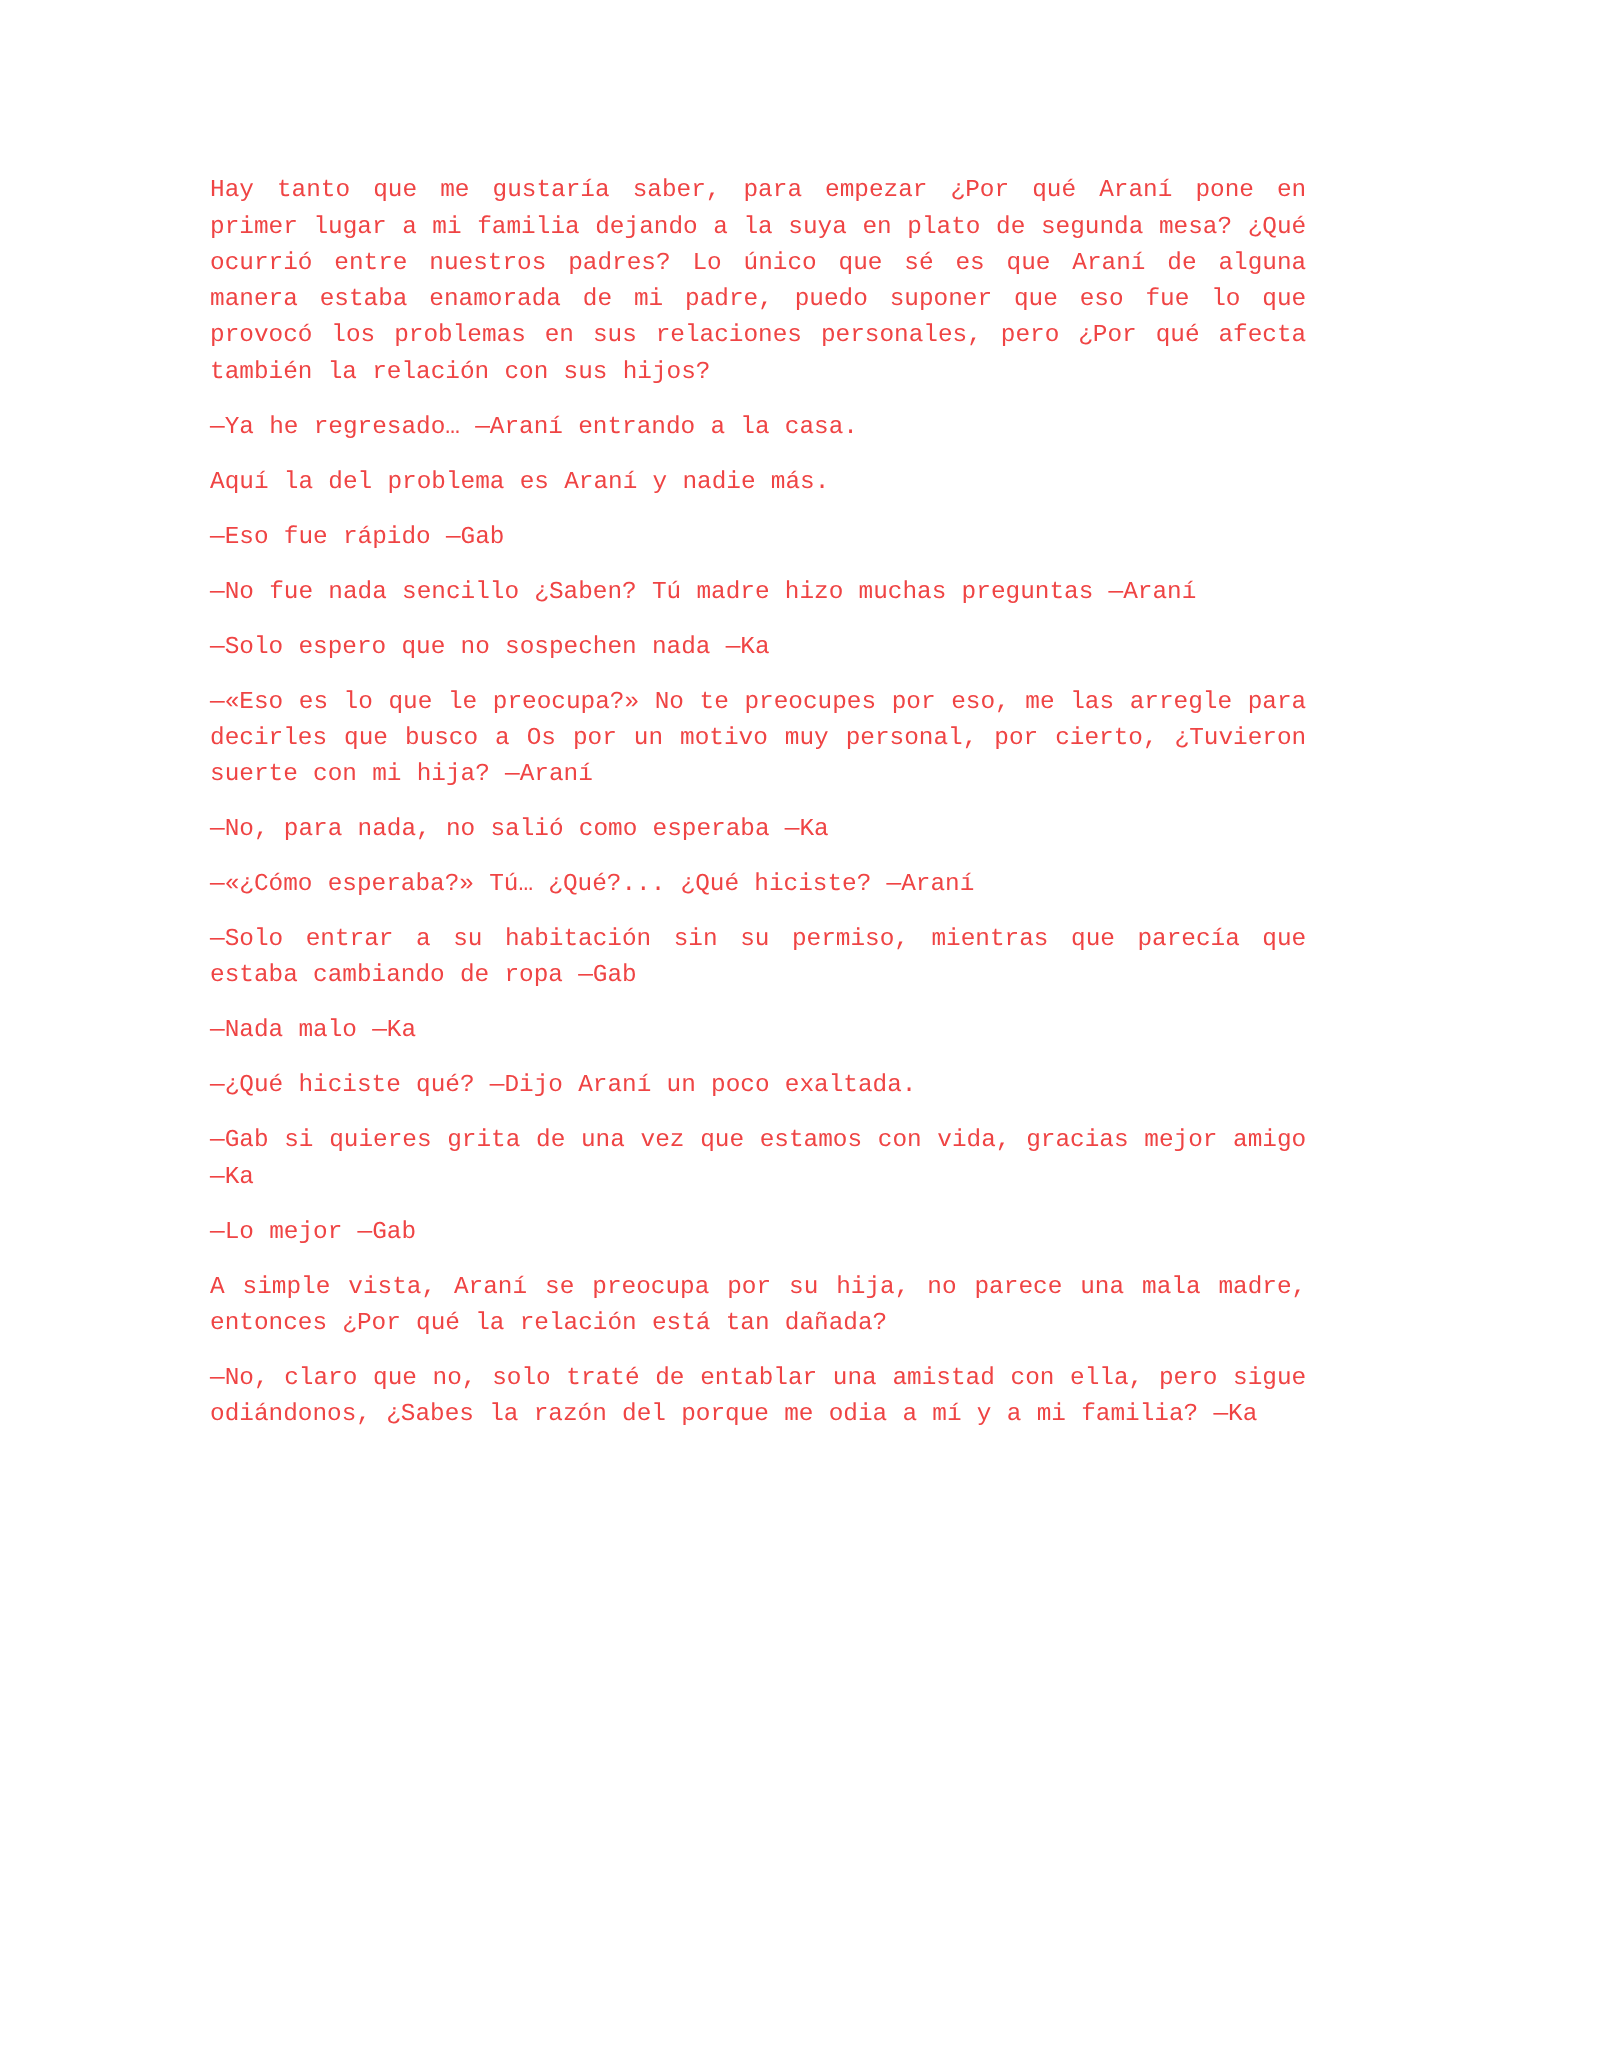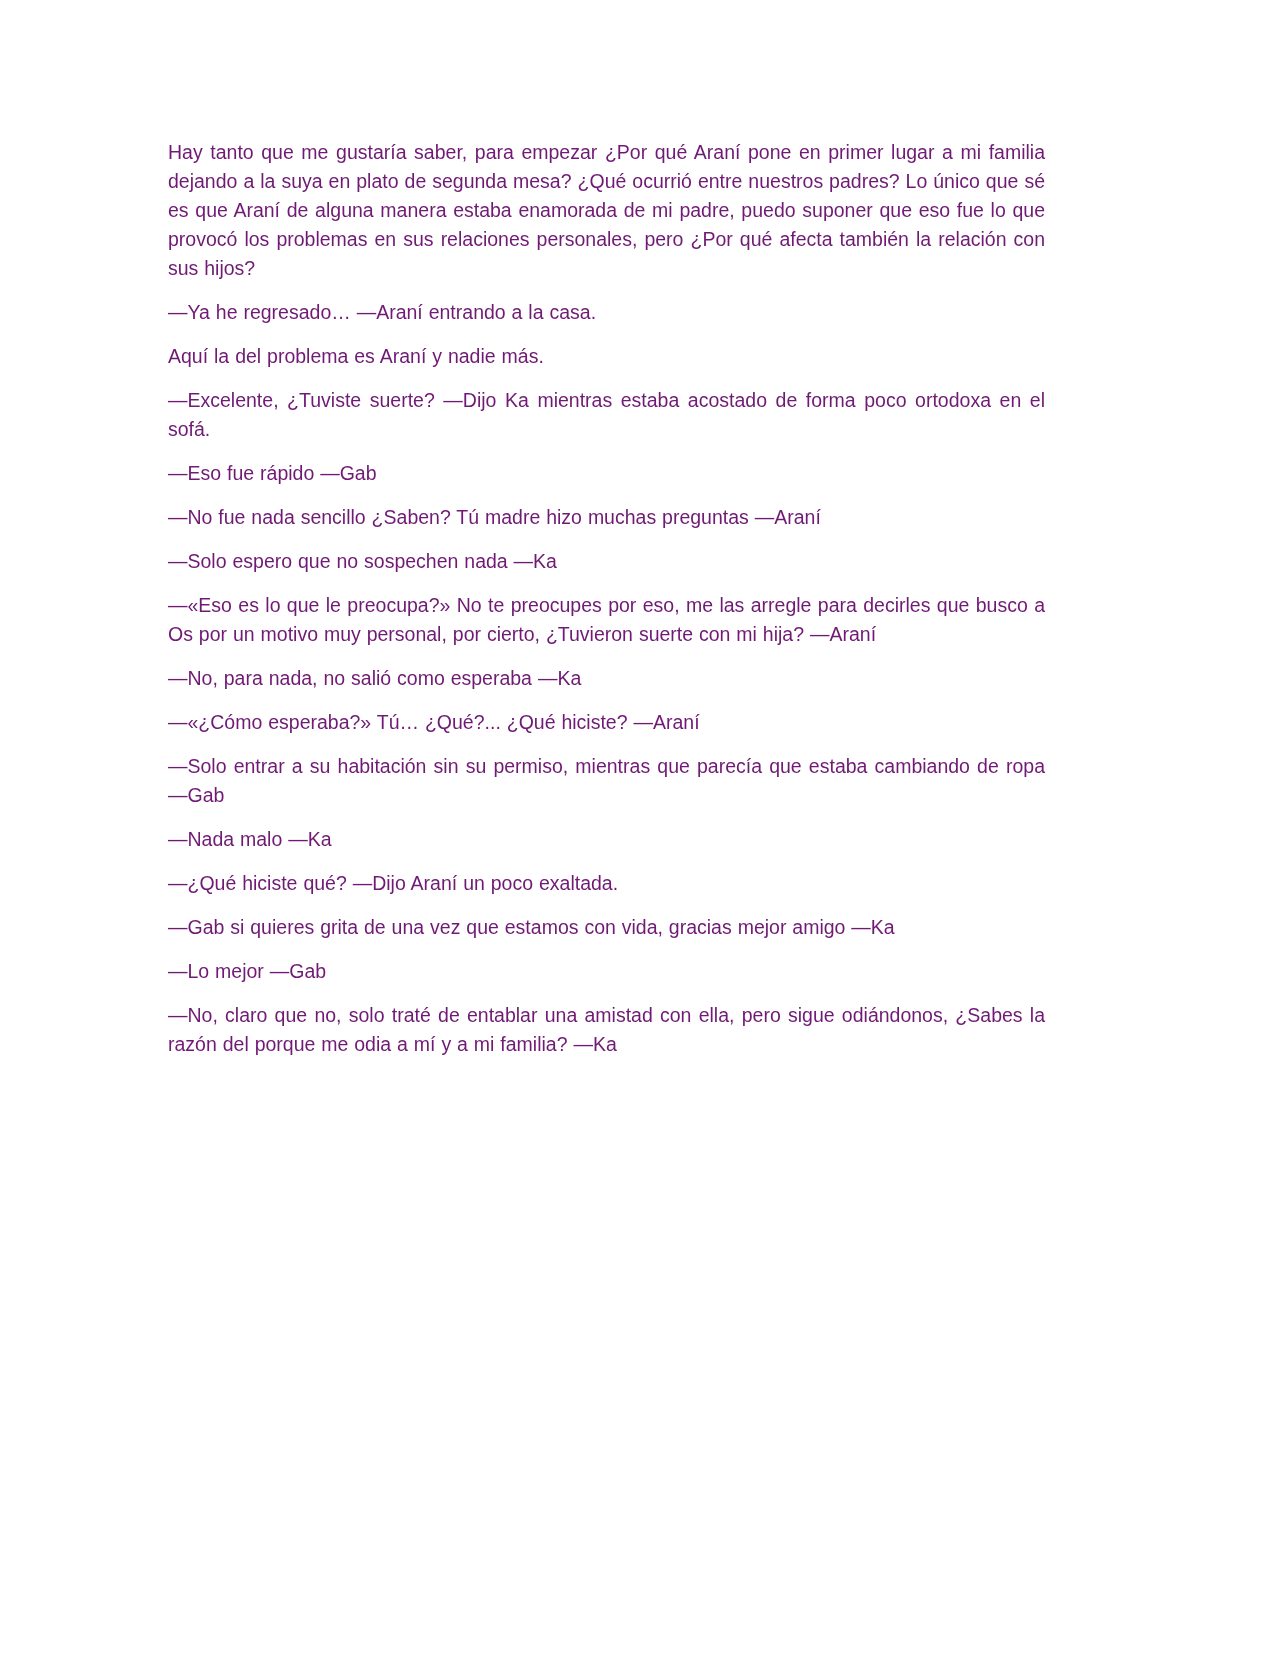--- a/index.html
+++ b/index.html
@@ -15,48 +15,48 @@
       width: 1280px;
       height: 1656px;
       background: #ffffff;
       box-sizing: border-box;
     }
     .content {
       position: absolute;
       left: 168px;
       top: 138px;
       width: 877px;
-      font-family: Liberation Sans, sans-serif;
+      font-family: Liberation Mono, monospace;
       font-size: 19.5px;
       line-height: 29px;
-      color: #701a75;
+      color: #ef4444;
       -webkit-font-smoothing: antialiased;
     }
     .content p {
       margin: 0 0 15px 0;
       text-align: justify;
       text-justify: inter-word;
       word-spacing: 0.5px;
     }
   </style>
 </head>
 <body>
 
 <div class="page">
   <div class="content">
     <p>Hay tanto que me gustaría saber, para empezar ¿Por qué Araní pone en primer lugar a mi familia dejando a la suya en plato de segunda mesa? ¿Qué ocurrió entre nuestros padres? Lo único que sé es que Araní de alguna manera estaba enamorada de mi padre, puedo suponer que eso fue lo que provocó los problemas en sus relaciones personales, pero ¿Por qué afecta también la relación con sus hijos?</p>
     <p>—Ya he regresado… —Araní entrando a la casa.</p>
     <p>Aquí la del problema es Araní y nadie más.</p>
-    <p>—Excelente, ¿Tuviste suerte? —Dijo Ka mientras estaba acostado de forma poco ortodoxa en el sofá.</p>
     <p>—Eso fue rápido —Gab</p>
     <p>—No fue nada sencillo ¿Saben? Tú madre hizo muchas preguntas —Araní</p>
     <p>—Solo espero que no sospechen nada —Ka</p>
     <p>—«Eso es lo que le preocupa?» No te preocupes por eso, me las arregle para decirles que busco a Os por un motivo muy personal, por cierto, ¿Tuvieron suerte con mi hija? —Araní</p>
     <p>—No, para nada, no salió como esperaba —Ka</p>
     <p>—«¿Cómo esperaba?» Tú… ¿Qué?... ¿Qué hiciste? —Araní</p>
     <p>—Solo entrar a su habitación sin su permiso, mientras que parecía que estaba cambiando de ropa —Gab</p>
     <p>—Nada malo —Ka</p>
     <p>—¿Qué hiciste qué? —Dijo Araní un poco exaltada.</p>
     <p>—Gab si quieres grita de una vez que estamos con vida, gracias mejor amigo —Ka</p>
     <p>—Lo mejor —Gab</p>
+    <p>A simple vista, Araní se preocupa por su hija, no parece una mala madre, entonces ¿Por qué la relación está tan dañada?</p>
     <p>—No, claro que no, solo traté de entablar una amistad con ella, pero sigue odiándonos, ¿Sabes la razón del porque me odia a mí y a mi familia? —Ka</p>
   </div>
 </div>
 
 </body></html>

